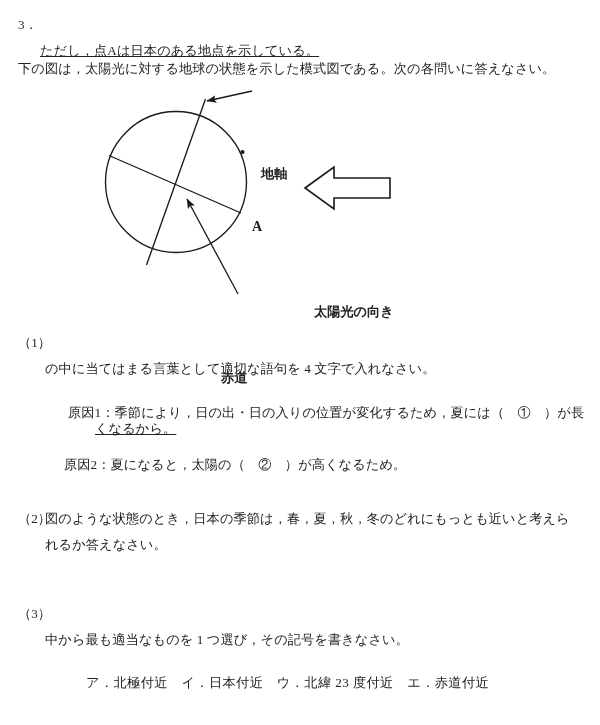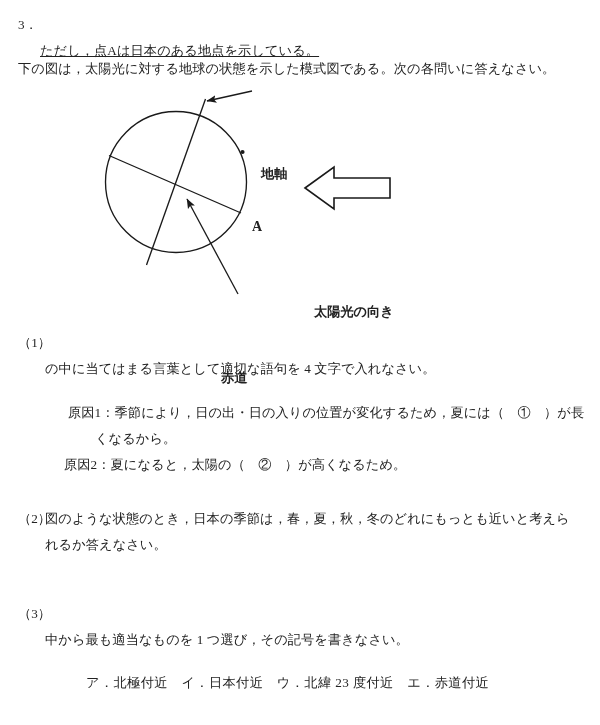--- a/index.html
+++ b/index.html
@@ -65,21 +65,21 @@
   #label-point-a   { left: 252px; top: 141px; font-family: "Liberation Serif", serif; font-size: 14px; }
   #label-sunlight  { left: 314px; top: 226px; }
   #label-sekidou   { left: 221px; top: 292px; }
 
   
   #q1-num   { left: 18px;  top: 330px; }
   #q1-l1    { left: 45px;  top: 330px; }
   #q1-l2    { left: 45px;  top: 356px; }
 
   #cause1-l1 { left: 68px; top: 400px; }
-  #cause1-l2 { left: 95px; top: 426px; }
+  #cause1-l2 { left: 95px; top: 416px; text-decoration: underline; }
   #cause2-l1 { left: 64px; top: 452px; }
 
   #q2-num   { left: 18px;  top: 506px; }
   #q2-l1    { left: 45px;  top: 506px; }
   #q2-l2    { left: 45px;  top: 532px; }
 
   #q3-num   { left: 18px;  top: 601px; }
   #q3-l1    { left: 45px;  top: 601px; }
   #q3-l2    { left: 45px;  top: 627px; }
 

